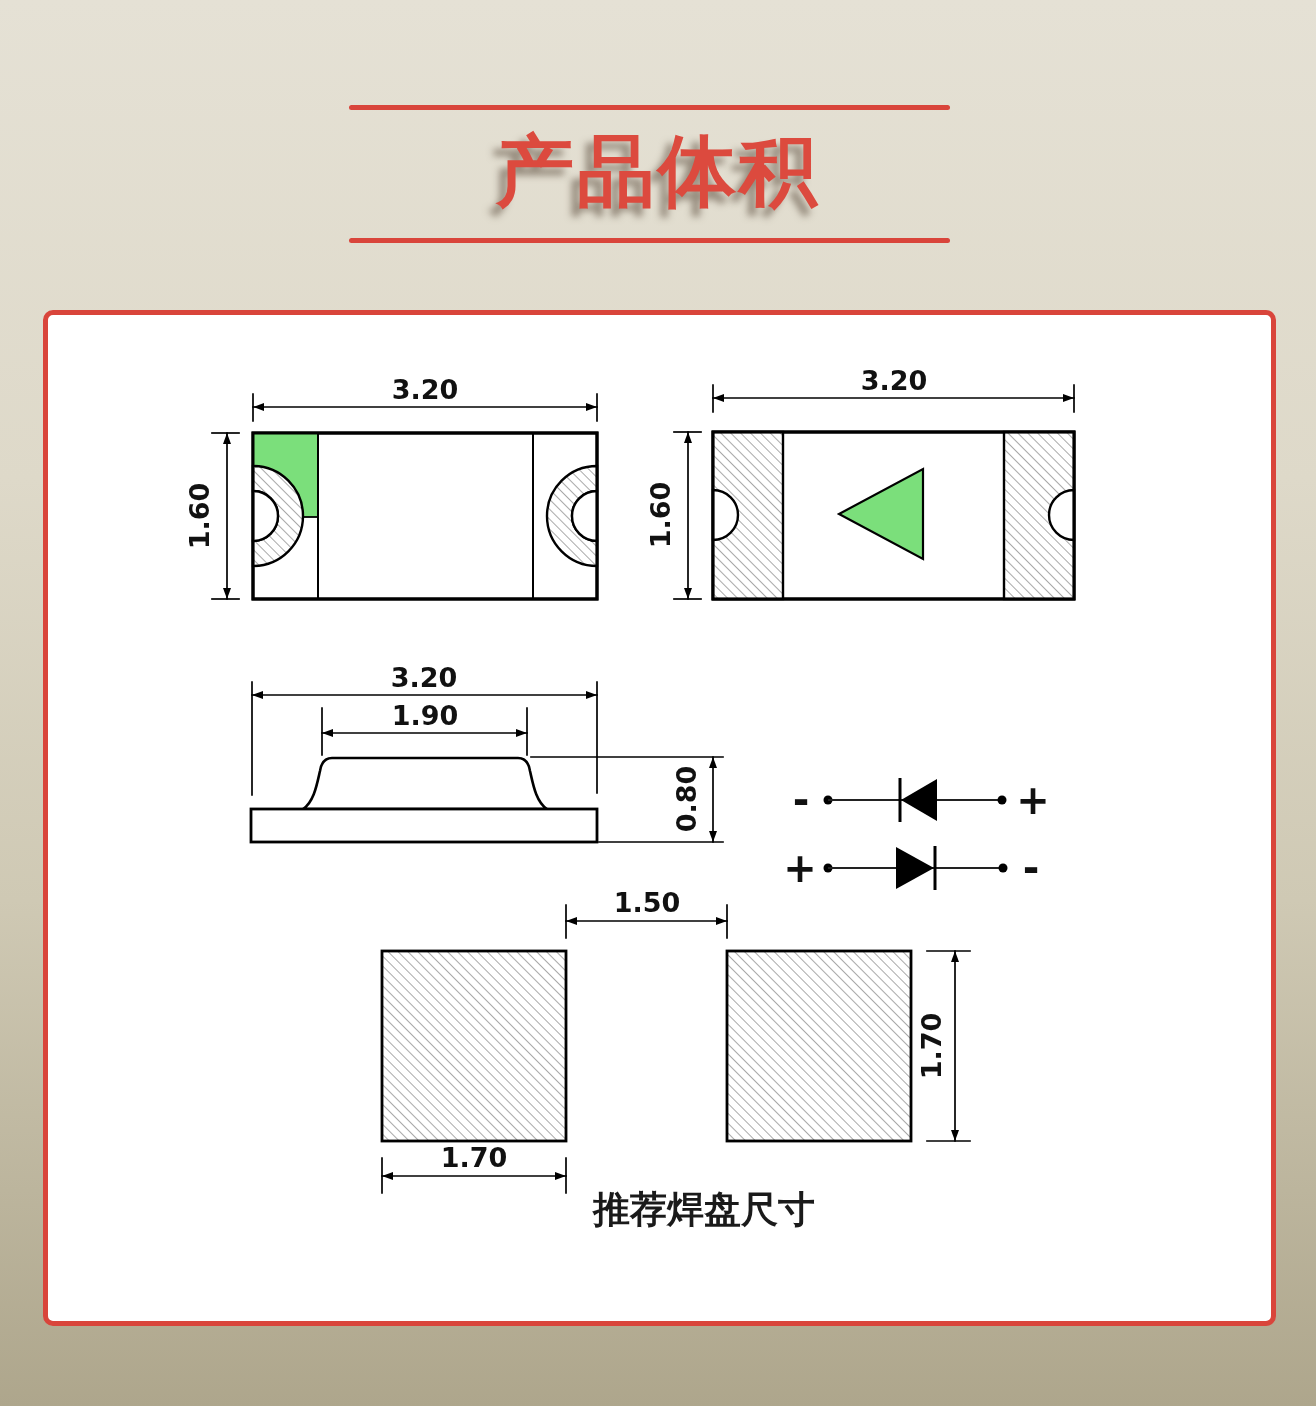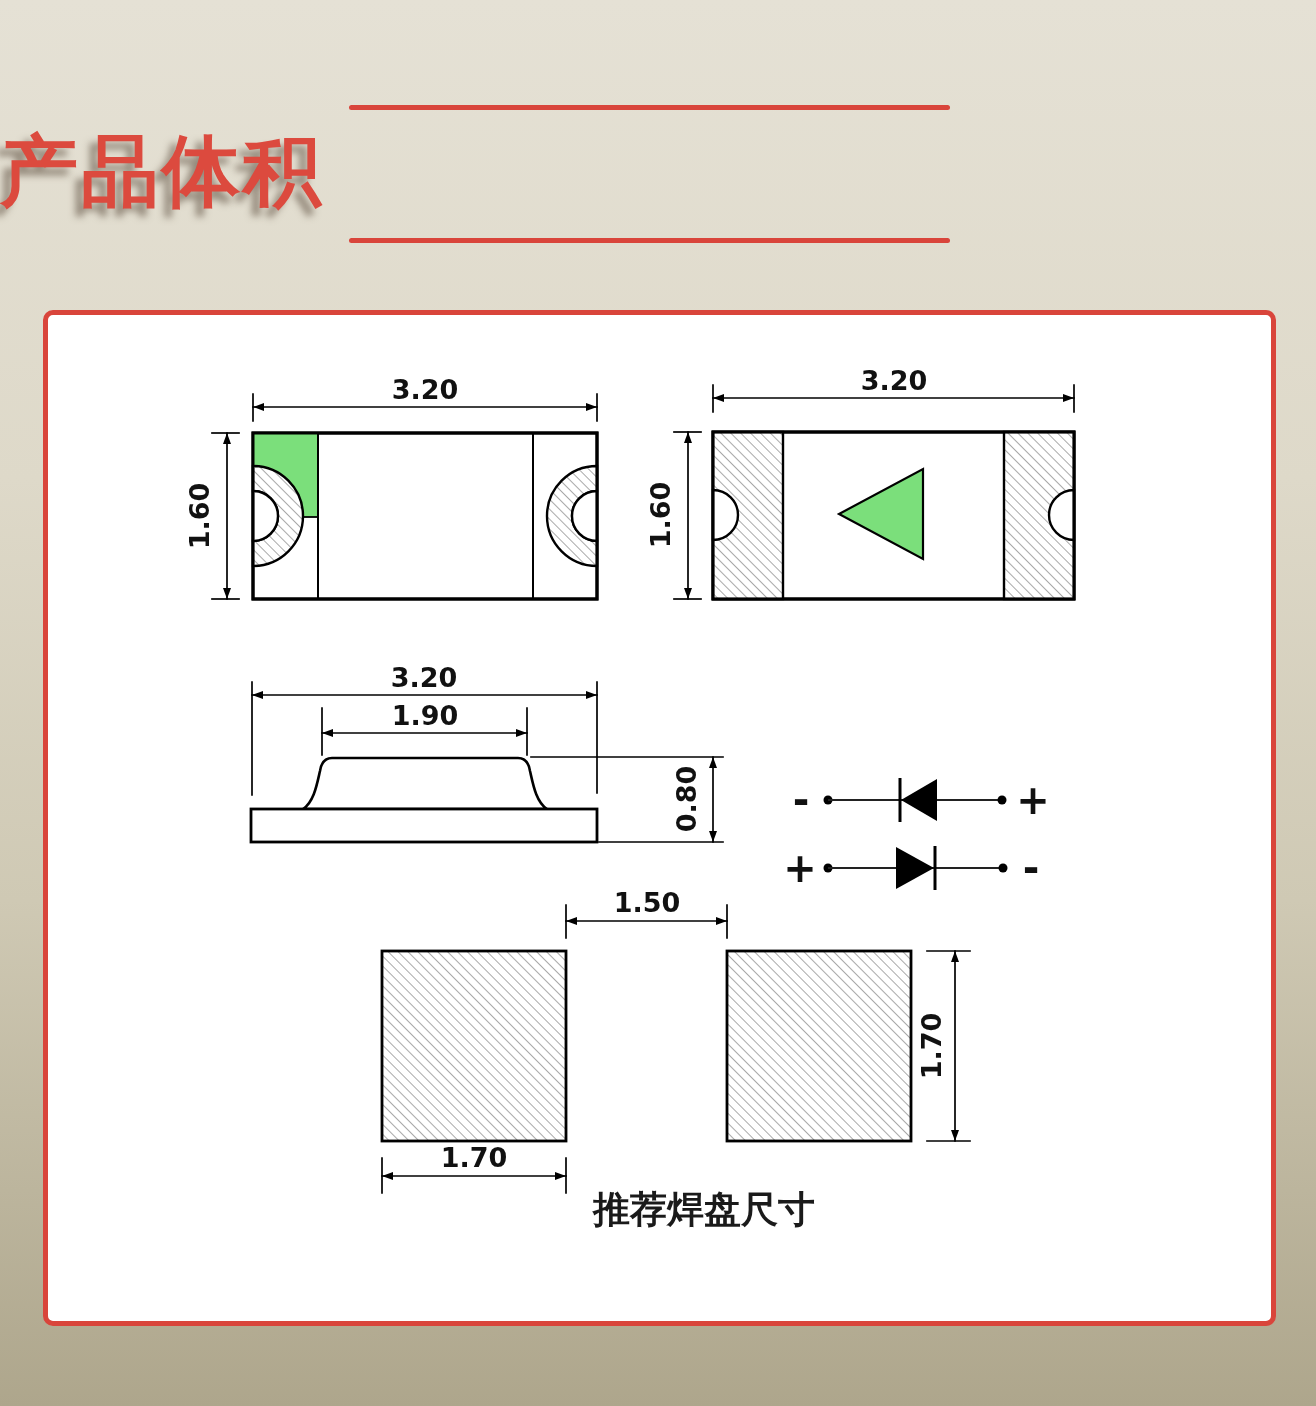--- a/index.html
+++ b/index.html
@@ -5,21 +5,21 @@
   html,body{margin:0;padding:0;}
   body{
     width:1316px;height:1406px;position:relative;overflow:hidden;
     background:linear-gradient(180deg,#e5e1d5 0%,#ded9c9 34%,#cfc9b4 64%,#aea68c 100%);
     font-family:"Liberation Sans","DejaVu Sans",sans-serif;
   }
   .rule{position:absolute;left:349px;width:601px;height:5px;background:#d9453b;border-radius:3px;}
   .rule-top{top:105px;}
   .rule-bottom{top:238px;}
   .title{
-    position:absolute;top:120px;left:0;right:0;margin:0;text-align:left;
+    position:absolute;top:120px;left:0;right:0;margin:0;text-align:center;
     font-size:78px;font-weight:bold;color:#dc4a3e;letter-spacing:3px;
     text-shadow:-8px 8px 7px rgba(96,82,66,.6);
   }
   .panel{
     position:absolute;left:43px;top:310px;width:1233px;height:1016px;
     box-sizing:border-box;background:#ffffff;border:5px solid #d9453b;border-radius:10px;
   }
   svg.overlay{position:absolute;left:0;top:0;}
   .dim-text{font-family:"DejaVu Sans","Liberation Sans",sans-serif;font-size:27px;font-weight:600;fill:#111;}
   .sign-text{font-family:"DejaVu Sans","Liberation Sans",sans-serif;font-size:40px;font-weight:bold;fill:#111;}

